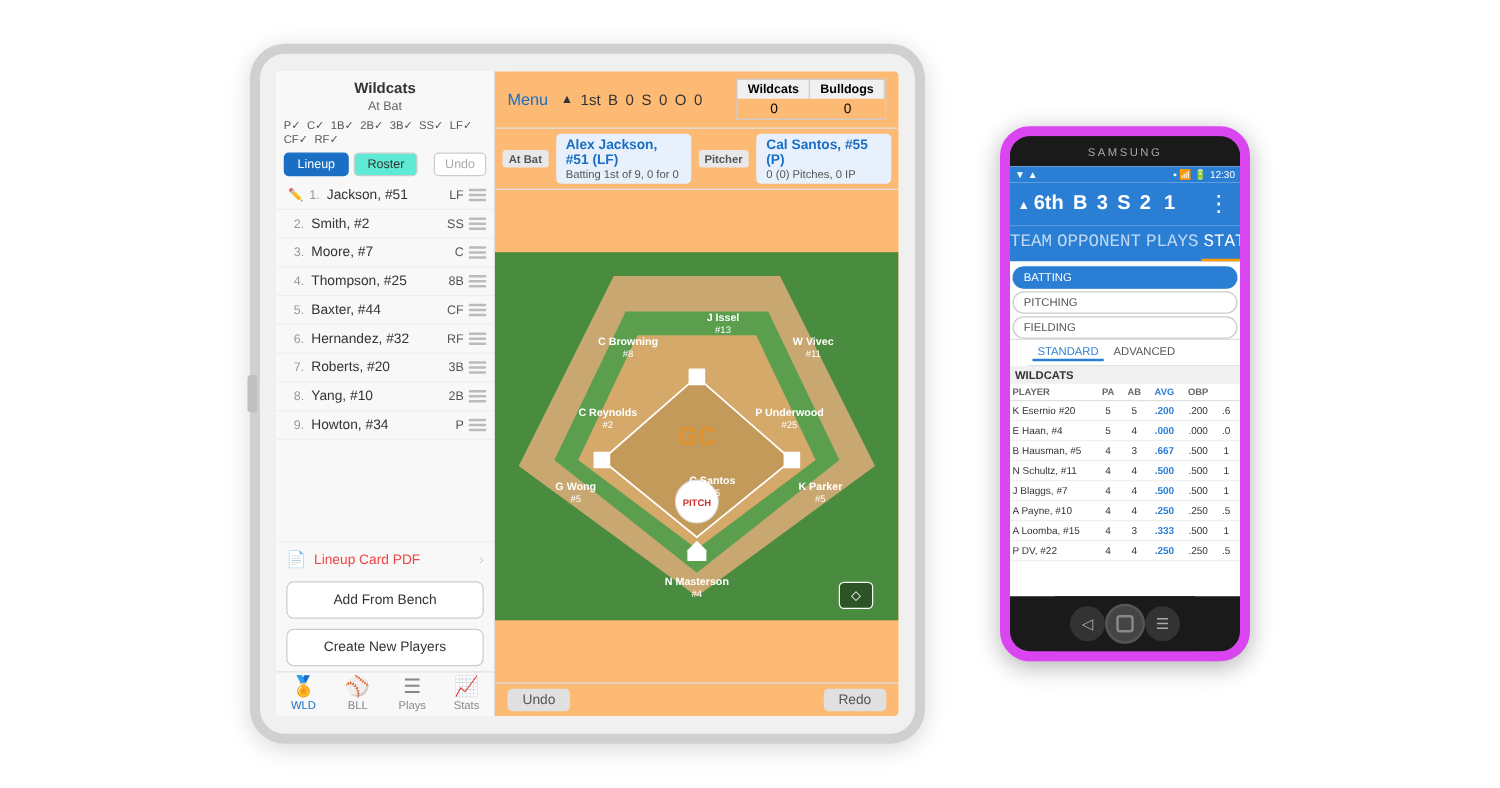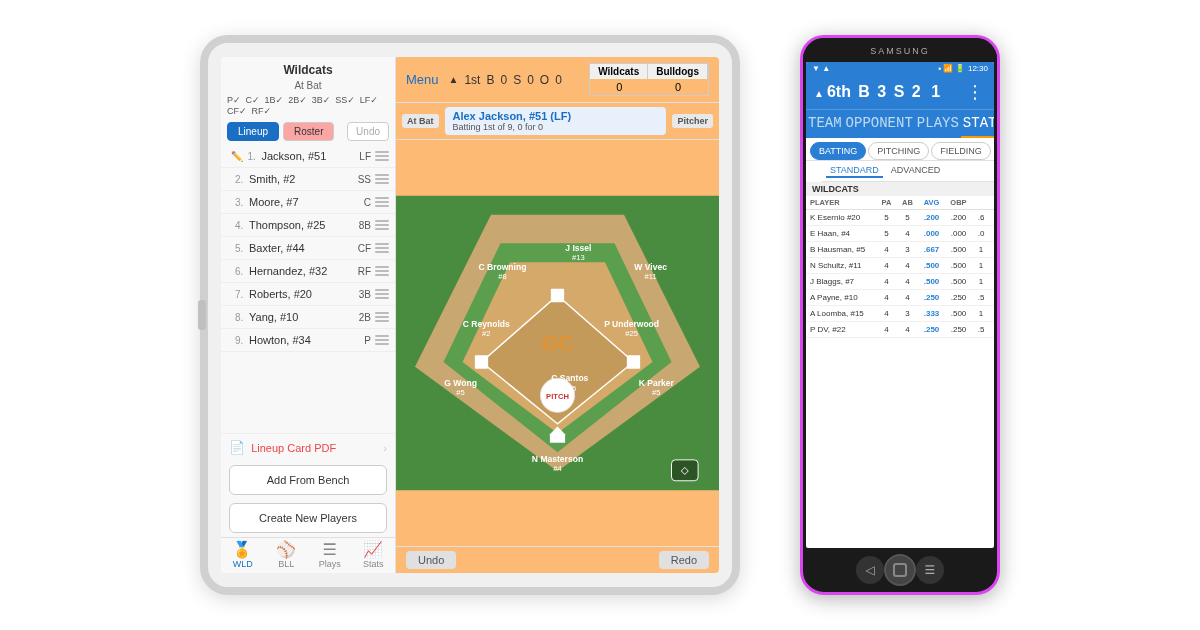--- a/index.html
+++ b/index.html
@@ -96,21 +96,21 @@
       font-size: 10px;
       border: 1px solid #ccc;
       cursor: pointer;
     }
     .tab-btn.active {
       background: #1a6fc4;
       color: white;
       border-color: #1a6fc4;
     }
     .tab-btn.inactive {
-      background: #fca5a5;
+      background: #5eead4;
       color: #333;
     }
     .undo-btn {
       padding: 3px 8px;
       border-radius: 4px;
       font-size: 10px;
       border: 1px solid #ccc;
       background: #fff;
       color: #aaa;
       cursor: pointer;
@@ -306,24 +306,24 @@
       border-radius: 4px;
       padding: 3px 12px;
       font-size: 11px;
       cursor: pointer;
       color: #555;
     }
 
     
     .phone {
       width: 200px;
-      height: 560px;
+      height: 428px;
       background: #1a1a1a;
       border-radius: 24px;
-      border: 3px solid #d946ef;
+      border: 8px solid #d946ef;
       box-shadow: 0 4px 20px rgba(0,0,0,0.3);
       position: relative;
       display: flex;
       flex-direction: column;
       align-items: center;
       overflow: hidden;
     }
     .phone-top {
       width: 100%;
       background: #1a1a1a;
@@ -389,20 +389,21 @@
     }
     .phone-tab.active {
       color: white;
       border-bottom: 2px solid #ff9900;
     }
     .phone-sub-tabs {
       display: flex;
       padding: 4px 4px 0;
       gap: 2px;
       border-bottom: 1px solid #e0e0e0;
+      flex-direction: column;
     }
     .phone-sub-tab {
       padding: 3px 8px;
       font-size: 9px;
       border: 1px solid #ccc;
       border-radius: 10px;
       cursor: pointer;
       color: #555;
     }
     .phone-sub-tab.active {
@@ -670,20 +671,24 @@
             </div>
           </div>
         </div>
         <div class="at-bat-row">
           <span class="at-bat-tag">At Bat</span>
           <div class="player-info-box">
             <div class="player-main-name">Alex Jackson, #51 (LF)</div>
             <div class="player-sub">Batting 1st of 9, 0 for 0</div>
           </div>
           <span class="pitcher-tag">Pitcher</span>
+          <div class="player-info-box">
+            <div class="player-main-name">Cal Santos, #55 (P)</div>
+            <div class="player-sub">0 (0) Pitches, 0 IP</div>
+          </div>
         </div>
         <div class="field-area">
           <svg class="field-svg" viewBox="0 0 340 310">
 
             <rect width="340" height="310" fill="#4a8c3f"></rect>
 
             <polygon points="170,290 20,180 100,20 240,20 320,180" fill="#c8a870"></polygon>
 
             <polygon points="170,270 50,175 110,50 230,50 290,175" fill="#5a9e4e"></polygon>
 

